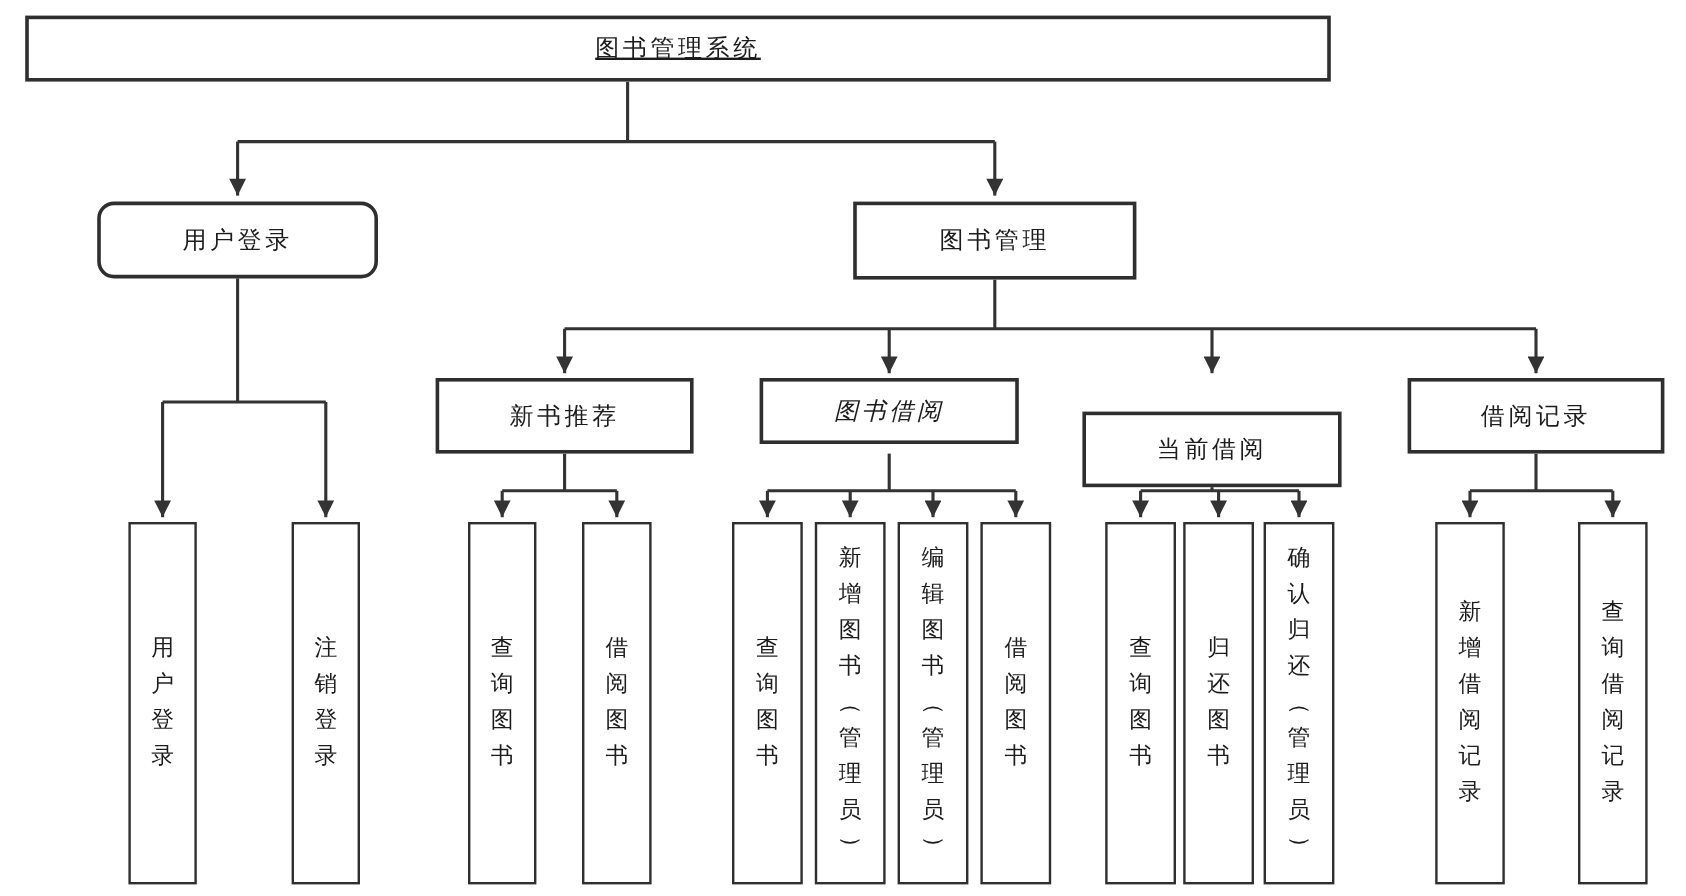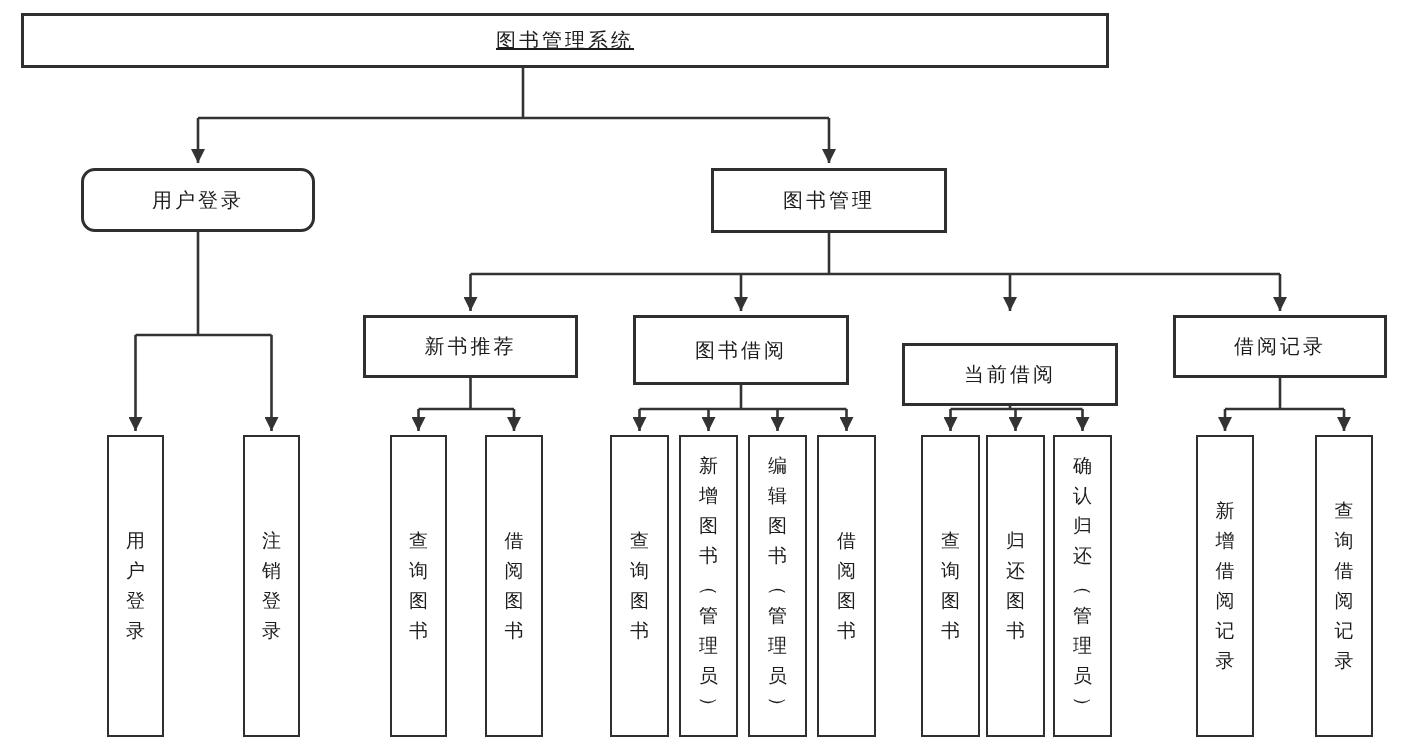--- a/index.html
+++ b/index.html
@@ -98,21 +98,21 @@
     <path d="M1225,409 V431" marker-end="url(#arrow)"></path>
     <path d="M1344,409 V431" marker-end="url(#arrow)"></path>
   </svg>
 
   <div class="box" style="left:21px;top:13px;width:1088px;height:55px;text-decoration:underline;">图书管理系统</div>
 
   <div class="box" style="left:81px;top:168px;width:234px;height:64px;border-radius:14px;">用户登录</div>
   <div class="box" style="left:711px;top:168px;width:236px;height:65px;">图书管理</div>
 
   <div class="box" style="left:363px;top:315px;width:215px;height:63px;">新书推荐</div>
-  <div class="box" style="left:633px;top:315px;width:216px;height:70px;">图书借阅</div>
+  <div class="box" style="left:633px;top:315px;width:216px;height:55px;font-style:italic;">图书借阅</div>
   <div class="box" style="left:902px;top:315px;width:216px;height:63px;margin-top:28px;">当前借阅</div>
   <div class="box" style="left:1173px;top:315px;width:214px;height:63px;">借阅记录</div>
 
   <div class="leaf" style="left:107px;width:57px;">
     <div class="vtext">
         <span class="vchar">用</span>
         <span class="vchar">户</span>
         <span class="vchar">登</span>
         <span class="vchar">录</span>
       </div>

